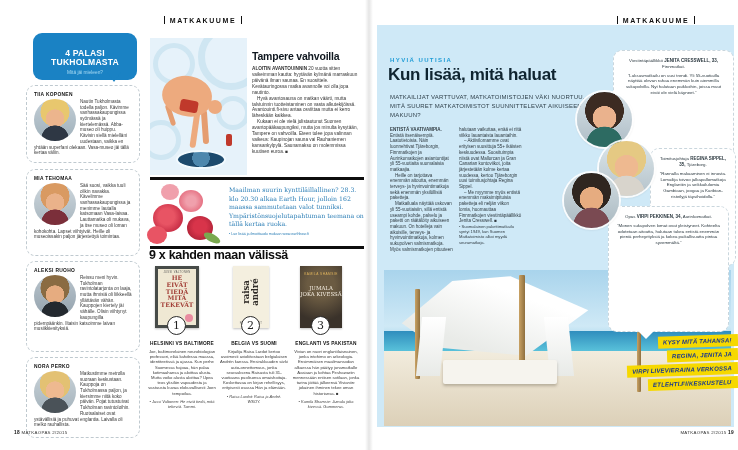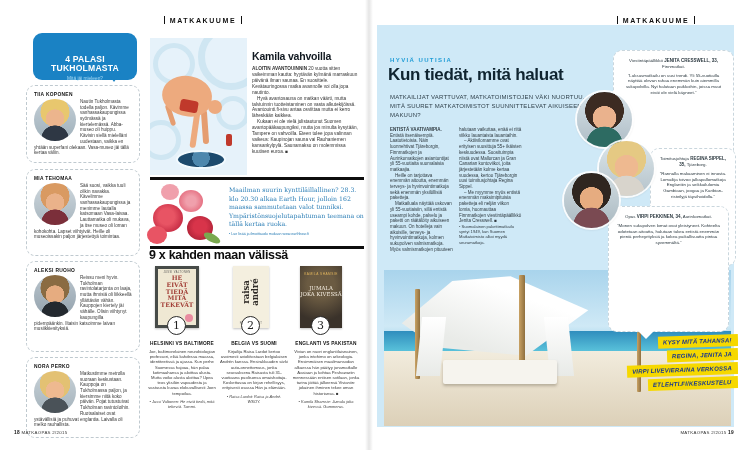--- a/index.html
+++ b/index.html
@@ -12,21 +12,21 @@
   .phead-left{left:146px;top:16px;width:114px;}
   .phead-right{left:599px;top:16px;width:114px;}
   .htxt{font-size:7px;font-weight:700;letter-spacing:1.6px;color:#111;}
   .hbar{width:1px;height:8px;background:#111;}
 
   
   .bluebox{position:absolute;left:33px;top:33px;width:104px;height:47px;background:#1a82c4;
            border-radius:9px;text-align:center;color:#fff;}
   .bluebox::after{content:"";position:absolute;right:16px;bottom:-9px;border:7px solid transparent;
            border-top:10px solid #1a82c4;}
-  .bb-title{font-weight:800;font-size:8.6px;line-height:1.08;padding-top:22px;letter-spacing:.2px;}
+  .bb-title{font-weight:800;font-size:8.6px;line-height:1.08;padding-top:16px;letter-spacing:.2px;}
   .bb-sub{font-size:4.8px;color:#a9dcf5;margin-top:2px;}
 
   
   .card{position:absolute;left:26px;width:114px;border:1px dashed #bfc9cf;border-radius:9px;
         background:#fff;padding:6px 7px 0;box-sizing:border-box;overflow:hidden;}
   .card1{top:85px;height:78px;} .card2{top:169px;height:87px;}
   .card3{top:261px;height:91px;} .card4{top:357px;height:81px;}
   .card-name{font-size:4.9px;font-weight:700;letter-spacing:.3px;margin:0 0 2px;color:#111;}
   .ph{width:42px;height:42px;border-radius:50%;float:left;margin:0 4px 2px 0;}
   .ph-a{background:radial-gradient(circle at 50% 96%,#2e3744 0 30%,transparent 31%),
@@ -237,21 +237,21 @@
     <span class="fig-leg1"></span>
     <span class="fig-leg2"></span>
     <span class="fig-body"></span>
     <span class="fig-trunks"></span>
     <span class="fig-head"></span>
     <span class="hole"></span>
     <span class="thermos"></span>
   </div>
 
   <div class="tampere">
-    <h2 class="t-title">Kamila vahvoilla</h2>
+    <h2 class="t-title">Tampere vahvoilla</h2>
     <p class="tp"><b class="lead">ALOITIN AVANTOUINNIN</b> <span>20 vuotta sitten vaikeimman kautta: hyytävän kylmänä marraskuun päivänä ilman saunaa. En suosittele. Kevätauringossa matka avannolle voi olla jopa nautinto.</span></p>
     <p class="tp ind">Hyvä avantosauna on matkan väärti, mutta talviuinnin tuotteistaminen on vasta alkutekijöissä. Avantouinti.fi-sivu antaa osviittaa mutta ei kerro läheskään kaikkea.</p>
     <p class="tp ind">Kukaan ei ole vielä julistautunut Suomen avantopääkaupungiksi, mutta jos minulta kysytään, Tampere on vahvoilla. Eteen tulee jopa valinnan vaikeus: Kaupinojan sauna vai Rauhaniemen kansankylpylä. Saunamaksu on molemmissa kuutisen euroa. ■</p>
   </div>
 
   <div class="rule rule1"></div>
 
   <div class="flowers">
     <span class="petal pt4"></span>
     <span class="petal pt2"></span>
@@ -319,21 +319,21 @@
 
   <div class="panel"></div>
 
   <header class="phead phead-right">
     <span class="hbar"></span>
     <span class="htxt">MATKAKUUME</span>
     <span class="hbar"></span>
   </header>
 
   <div class="kicker">HYVIÄ UUTISIA</div>
-  <h1 class="r-title">Kun tiedät, mitä haluat</h1>
+  <h1 class="r-title">Kun lisää, mitä haluat</h1>
   <div class="standfirst">MATKAILIJAT VARTTUVAT, MATKATOIMISTOJEN VÄKI NUORTUU. MITÄ SUURET MATKATOIMISTOT SUUNNITTELEVAT AIKUISEEN MAKUUN?</div>
 
   <div class="rc rc1">
     <p><b class="lead">ENTISTÄ VAATIVAMPIA.</b> <span>Entistä itsenäisempiä. Laatutietoisia. Näin luonnehtivat Tjäreborgin, Finnmatkojen ja Aurinkomatkojen asiantuntijat yli 55-vuotiaita suomalaisia matkaajia.</span></p>
     <p class="ind">Heille on tarjottava enemmän aitoutta, enemmän terveys- ja hyvinvointimatkoja sekä enemmän yksilöllisiä paketteja.</p>
     <p class="ind">Matkailuala näyttää uskovan yli 55-vuotiaisiin, sillä entistä useampi kohde, palvelu ja paketti on räätälöity aikuiseen makuun. On hotelleja vain aikuisille, terveys- ja hyvinvointimatkoja, kolmen sukupolven valmismatkoja. Myös valmismatkojen pituuteen</p>
   </div>
   <div class="rc rc2">
     <p>halutaan vaikuttaa, enää ei riitä viikko lauantaista lauantaihin.</p>
     <p class="ind">– Aktiivilomamme ovat erityisen suosittuja 55+ ikäisten keskuudessa. Suosituimpia niistä ovat Mallorcan ja Gran Canarian kuntoviikot, joita järjestetään kolme kertaa vuodessa, kertoo Tjäreborgin uusi toimitusjohtaja Regina Sippel.</p>

